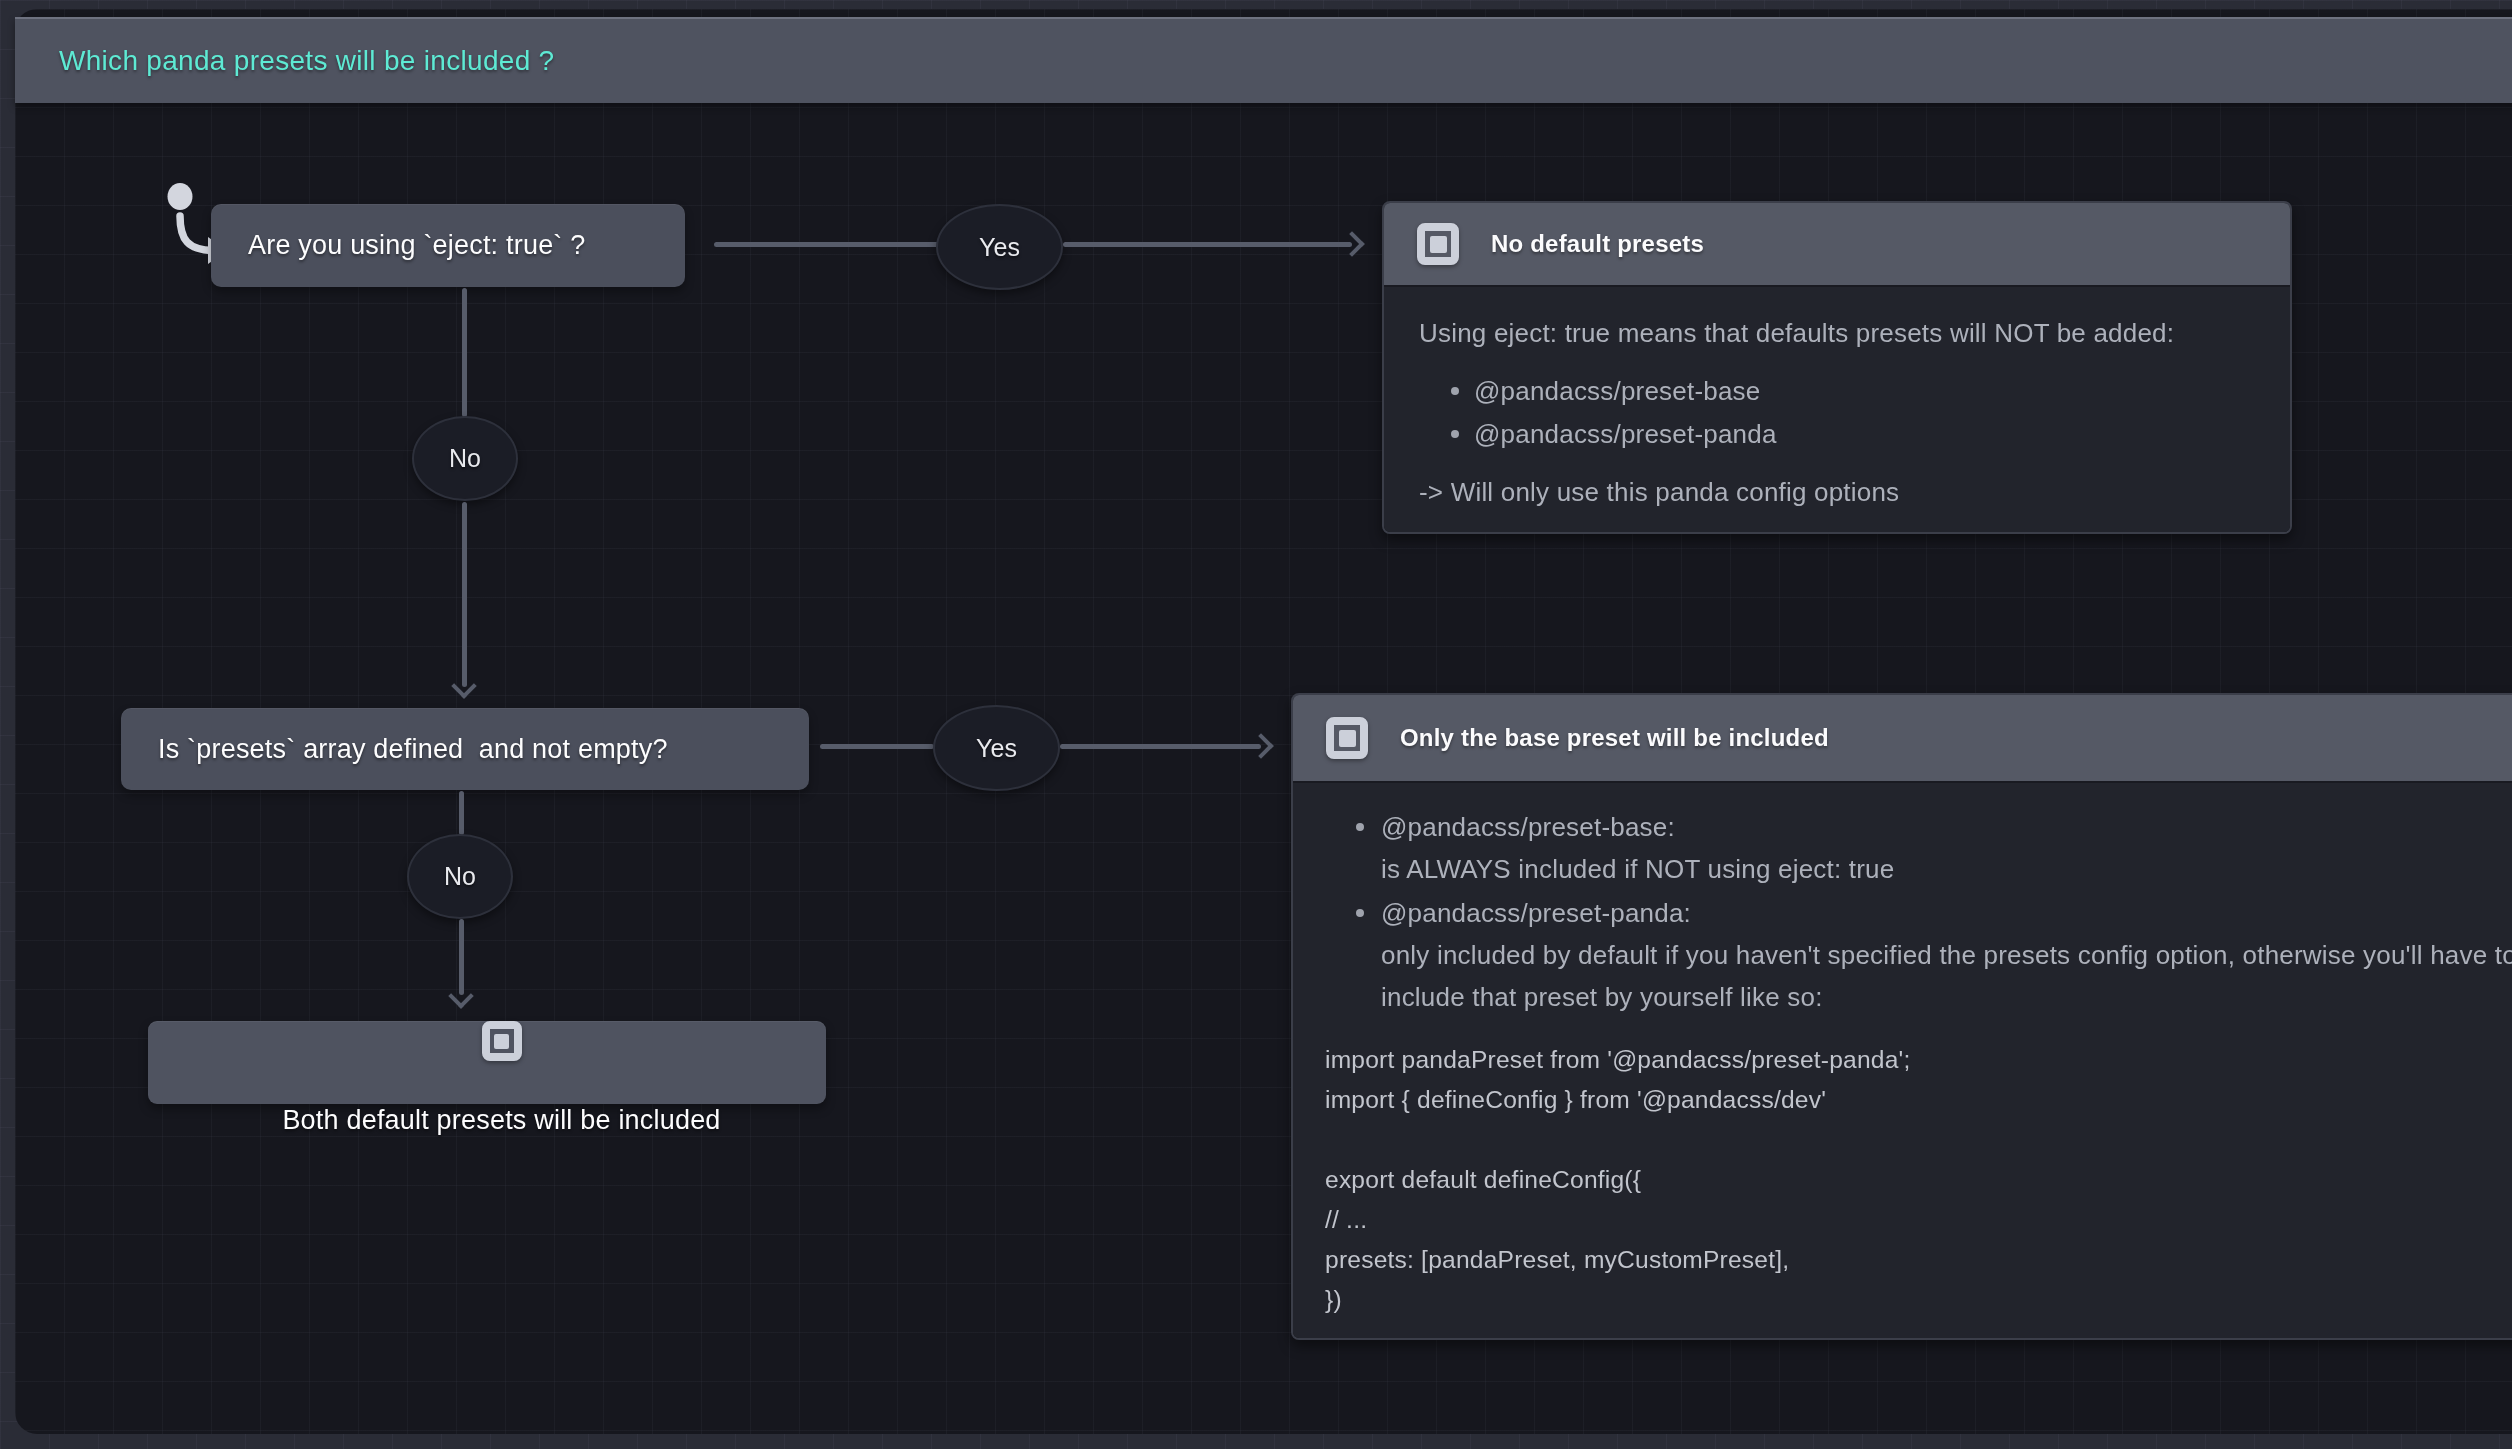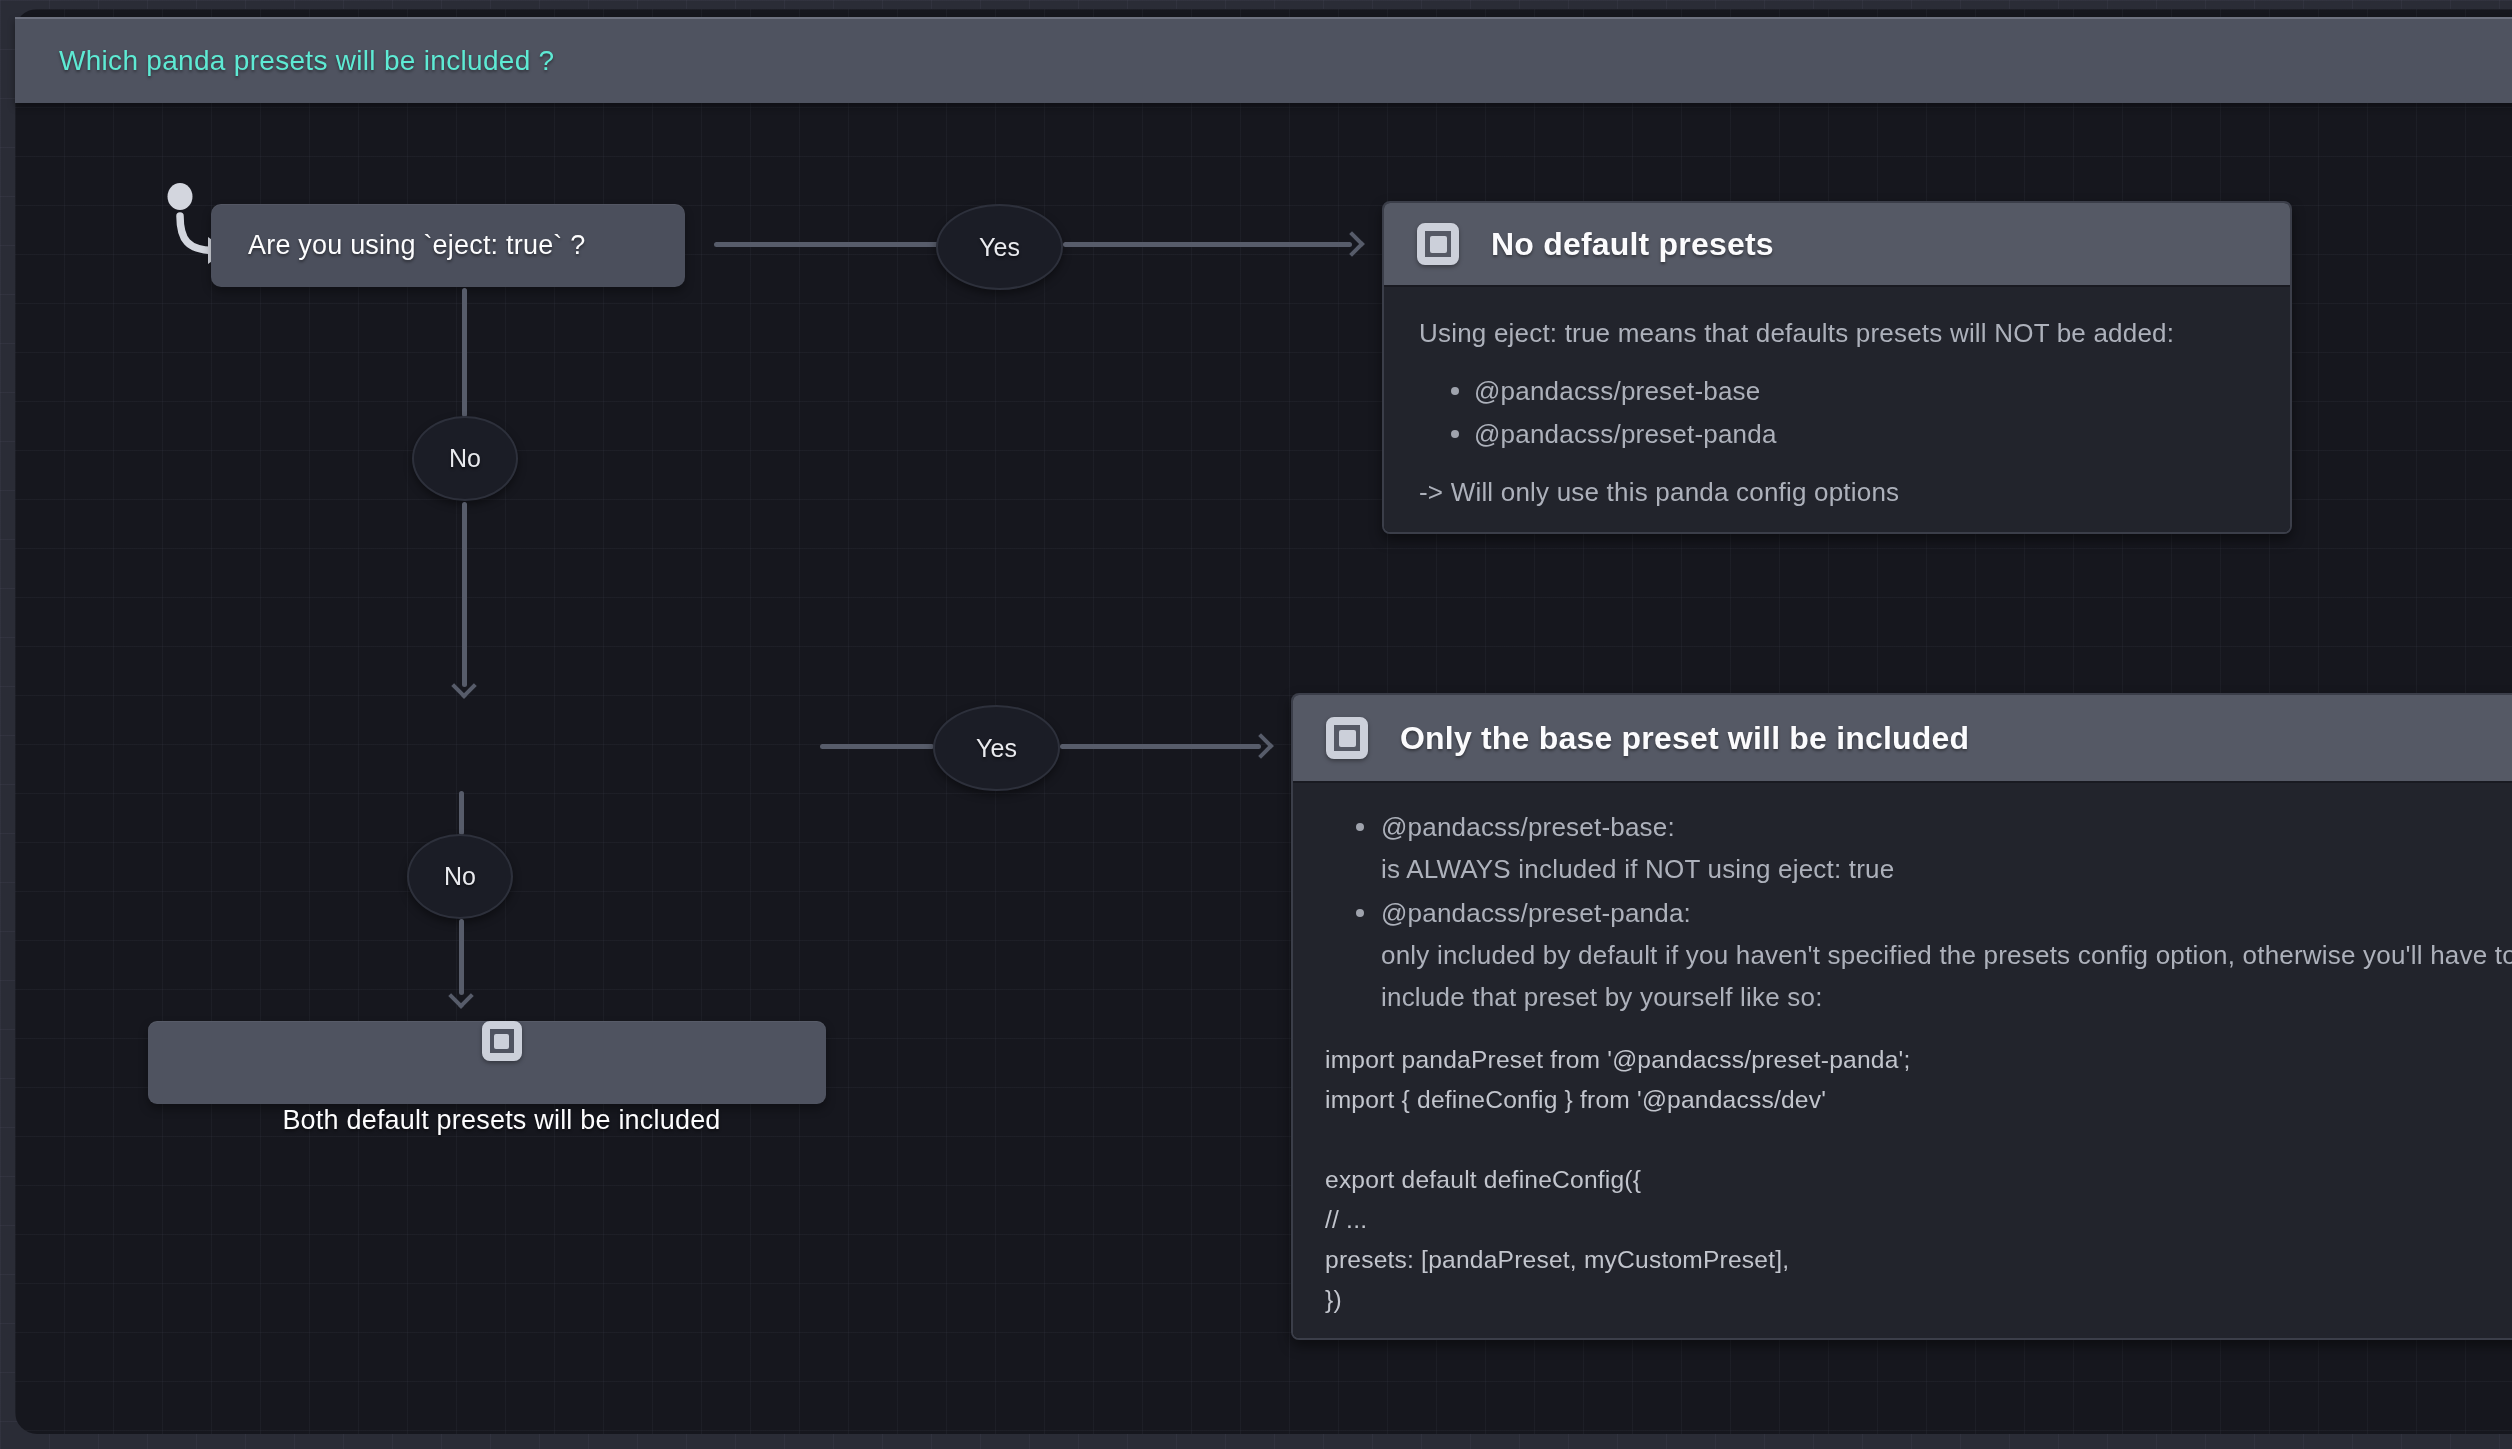--- a/index.html
+++ b/index.html
@@ -57,21 +57,21 @@
   .chev-down  { transform:rotate(135deg); }
   .note {
     position:absolute; border:2px solid #3b3e49; border-radius:8px;
     overflow:hidden; box-shadow:0 6px 13px rgba(0,0,0,0.45);
   }
   .note-header {
     background:#555965; display:flex; align-items:center;
     padding-left:33px; gap:32px; border-bottom:2px solid #191a21;
   }
   .note-title {
-    color:#fbfbfd; font-size:32px; font-weight:600; letter-spacing:0.2px;
+    color:#fbfbfd; font-size:24px; font-weight:600; letter-spacing:0.2px;
     text-shadow:0 2px 3px rgba(0,0,0,0.4);
   }
   .frame-icon {
     width:42px; height:42px; border:8.5px solid #ccd0da; border-radius:8px;
     position:relative; flex:0 0 auto; box-shadow:0 2px 4px rgba(0,0,0,0.35);
   }
   .frame-icon .inner { position:absolute; left:4.5px; top:4.5px; right:4.5px; bottom:4.5px; background:#ccd0da; border-radius:2px; }
   .note-body { background:#22242c; color:#adb1bb; font-size:26px; letter-spacing:0.2px; }
   .nb1 { padding:26px 35px 30px; }
   .nb1 .intro { line-height:40px; }
@@ -138,20 +138,23 @@
     </div>
   </div>
 
   <div class="line-v" style="left:447px; top:279px; width:4.5px; height:129px;"></div>
   <div class="oval" style="left:397px; top:407px; width:106px; height:85px;">
     <span>No</span>
   </div>
   <div class="line-v" style="left:447px; top:493px; width:4.5px; height:185px;"></div>
   <div class="chev chev-down" style="left:440px; top:668px;"></div>
 
+  <div class="qbox" style="left:106px; top:699px; width:688px; height:82px;">
+    <span>Is `presets` array defined  and not empty?</span>
+  </div>
 
   <div class="line-h" style="left:805px; top:735px; width:114px;"></div>
   <div class="oval" style="left:918px; top:696px; width:127px; height:86px;">
     <span>Yes</span>
   </div>
   <div class="line-h" style="left:1045px; top:735px; width:201px;"></div>
   <div class="chev chev-right" style="left:1237px; top:728px;"></div>
 
   <div class="note" style="left:1276px; top:684px; width:1340px; height:647px;">
     <div class="note-header" style="height:88px;">

